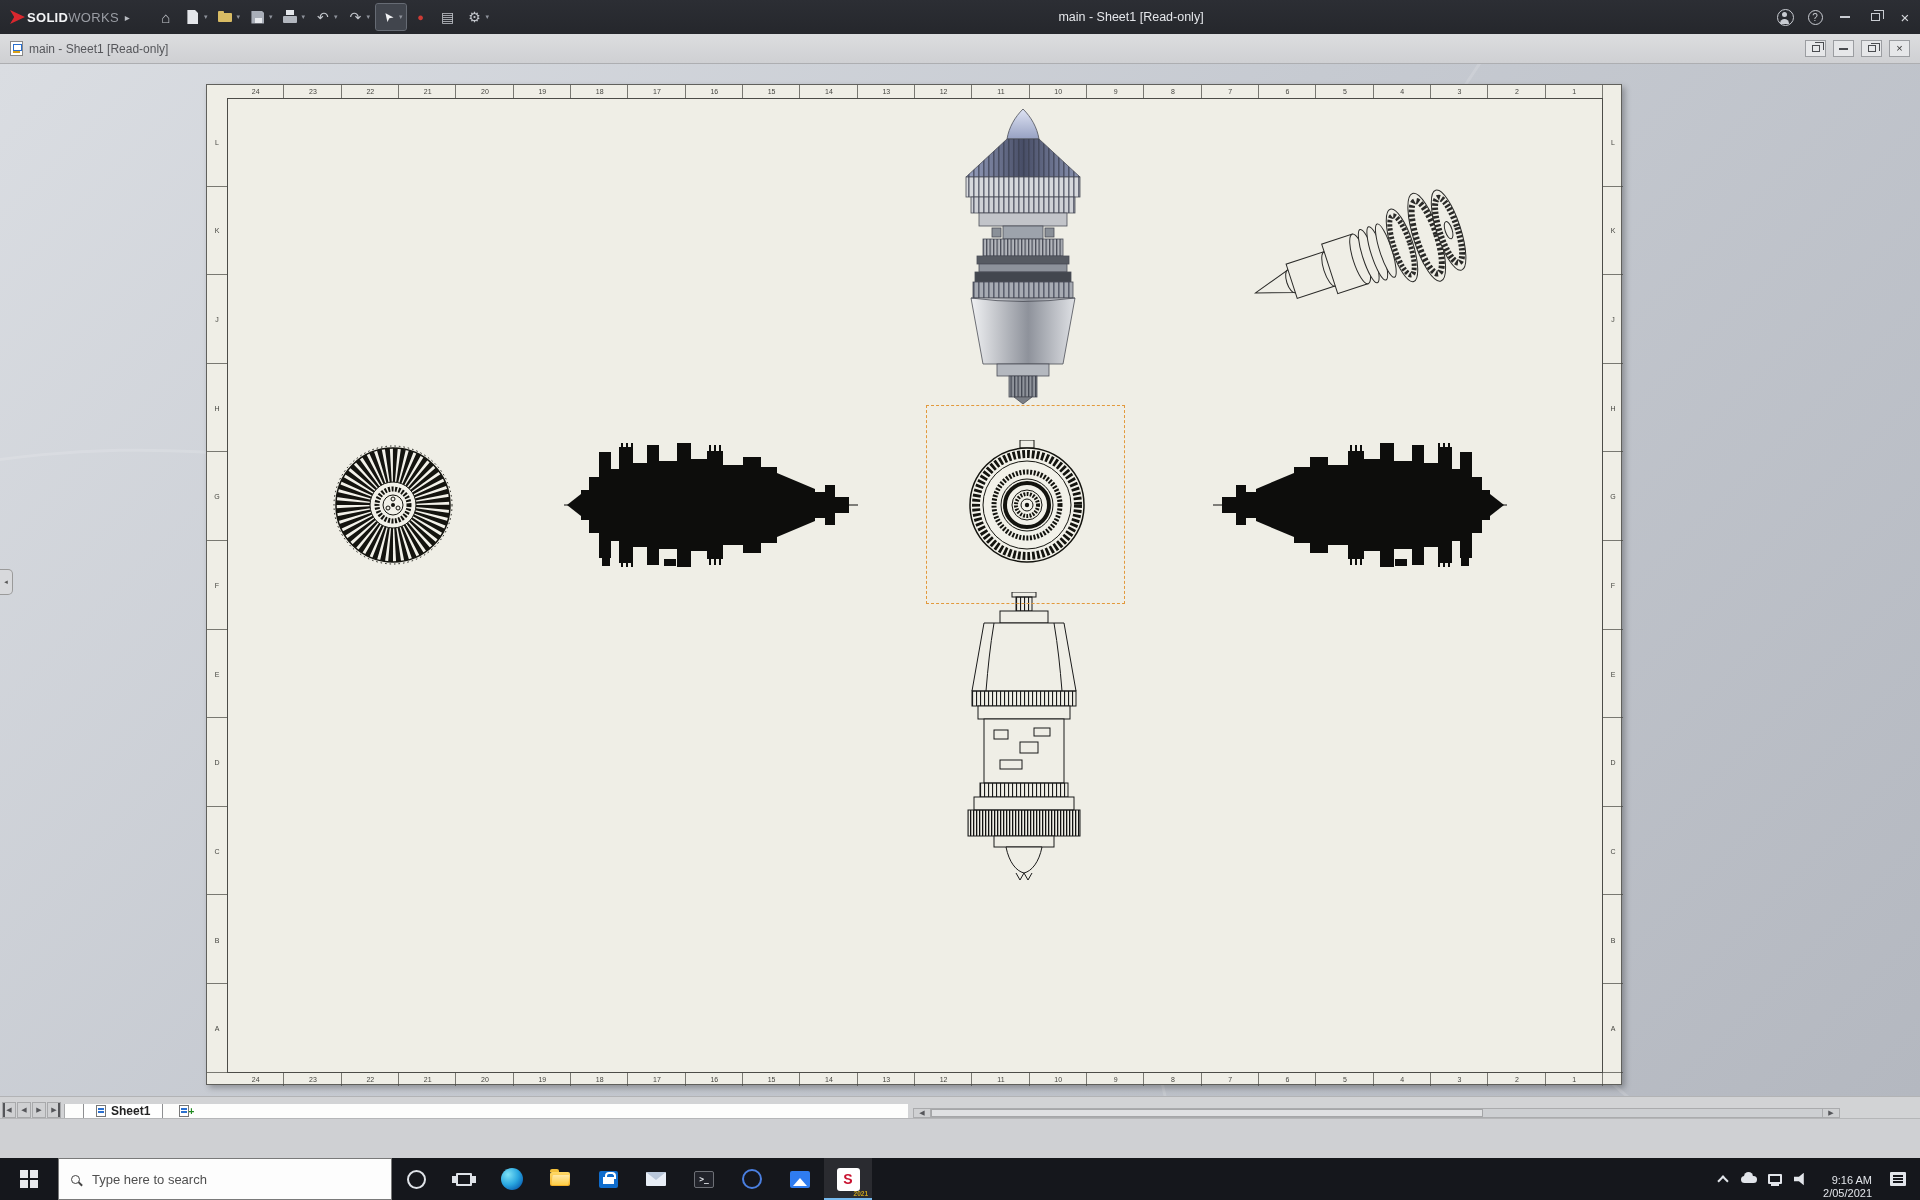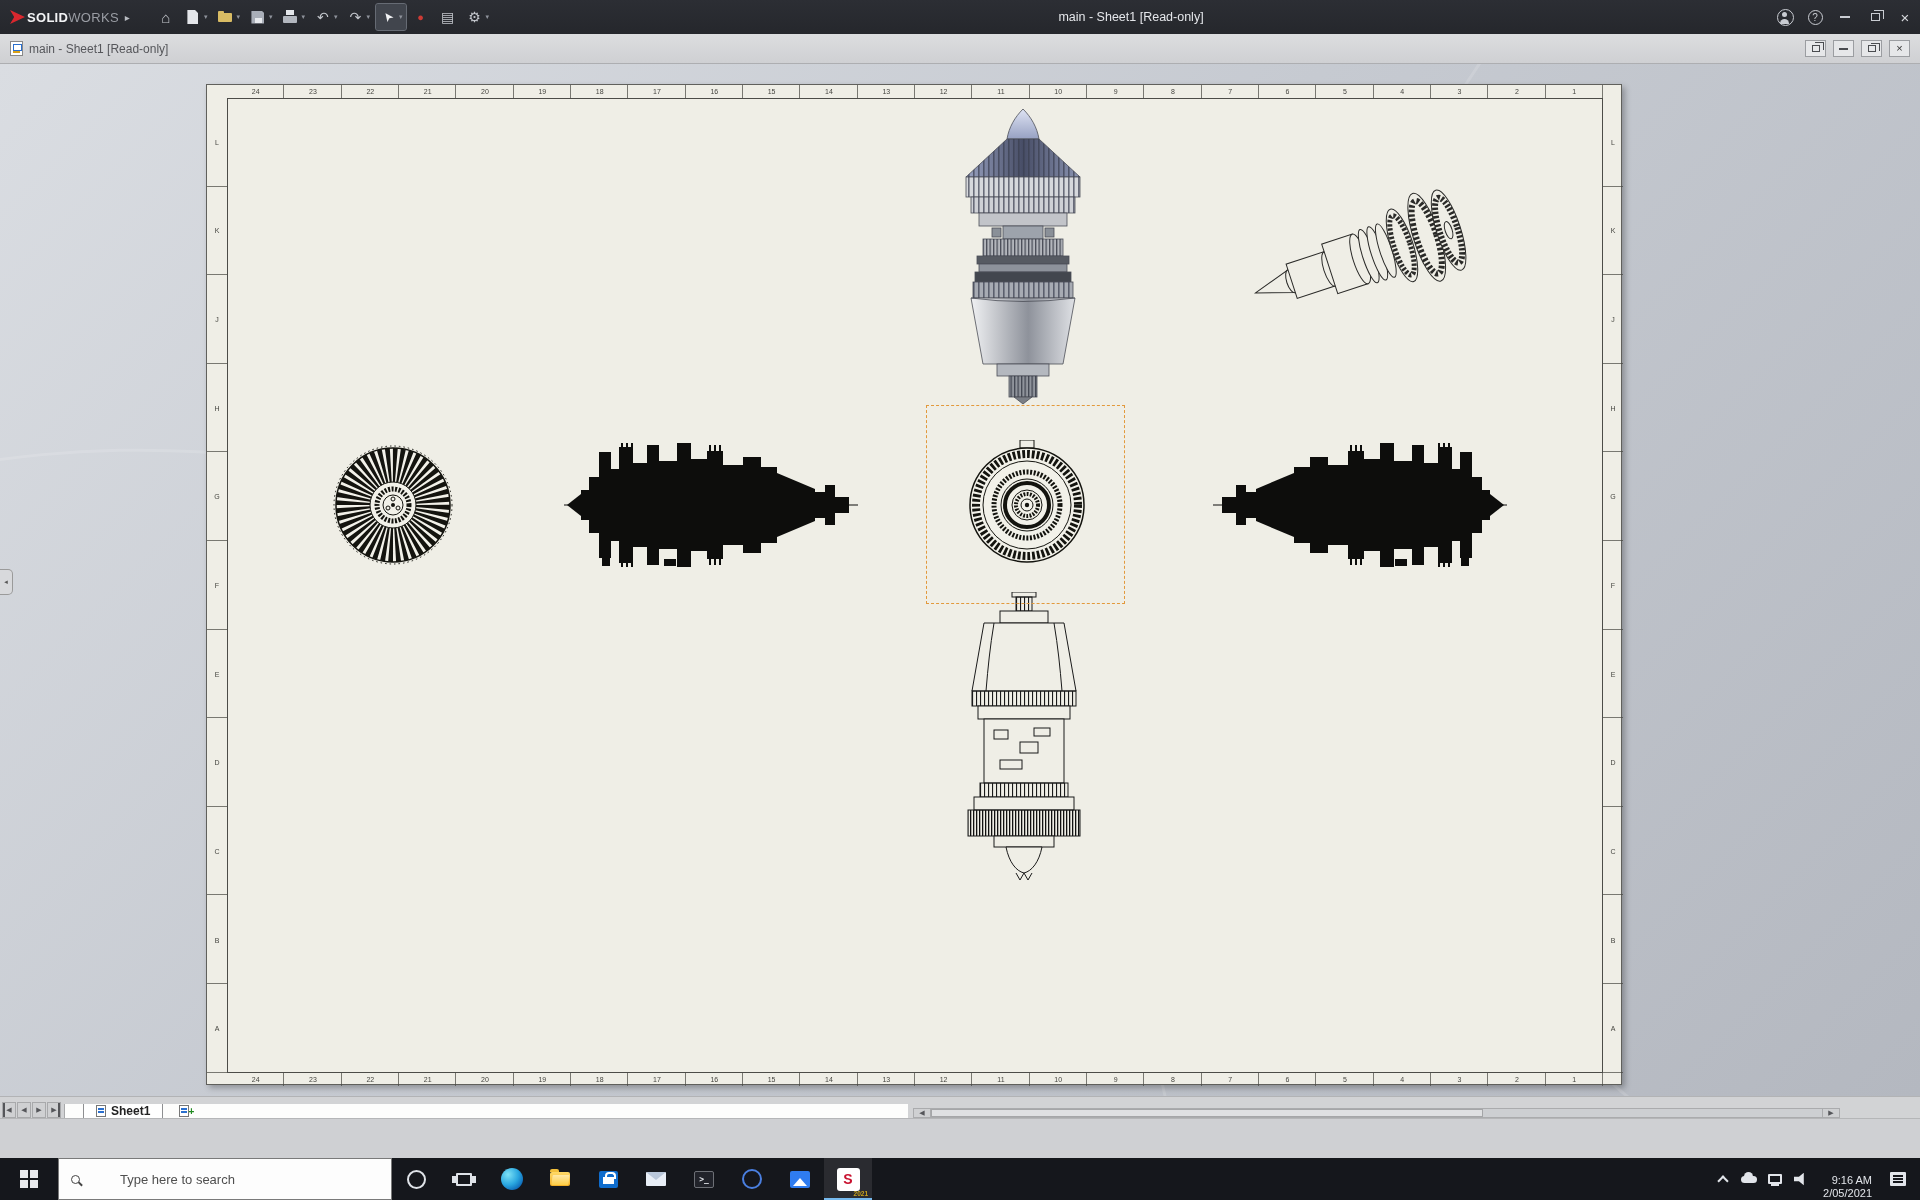--- a/index.html
+++ b/index.html
@@ -133,21 +133,21 @@
 
   
   #taskbar{position:absolute;left:0;top:1158px;width:1920px;height:42px;background:#15171c;display:flex;align-items:stretch;color:#e2e5ea;}
   .start{width:58px;display:flex;align-items:center;justify-content:center;cursor:pointer;}
   .winlogo{display:grid;grid-template-columns:8px 8px;grid-template-rows:8px 8px;gap:1.5px;}
   .winlogo i{background:#e8eaed;}
   .search{width:334px;background:#fdfdfd;border:1px solid #7a7a7a;display:flex;align-items:center;gap:10px;padding:0 12px;margin:0;}
   .mag{position:relative;width:9px;height:9px;border:1.5px solid #444;border-radius:50%;}
   .mag::after{content:'';position:absolute;right:-4px;bottom:-2px;width:5px;height:1.5px;background:#444;transform:rotate(45deg);}
   .searchinput{border:none;outline:none;background:transparent;font-size:13px;color:#333;width:250px;
-               font-family:"Liberation Sans","DejaVu Sans",sans-serif;margin-left:28px;}
+               font-family:"Liberation Sans","DejaVu Sans",sans-serif;}
   .searchinput::placeholder{color:#4f4f4f;}
   .apps{display:flex;align-items:stretch;}
   .tb-app{position:relative;width:48px;display:flex;align-items:center;justify-content:center;cursor:pointer;}
   .tb-app.active{background:rgba(255,255,255,.09);box-shadow:inset 0 -2px 0 #76b9ed;}
   .appic{position:relative;display:block;}
   .appic.cortana{width:19px;height:19px;border:2px solid #dfe3e8;border-radius:50%;}
   .appic.task-view{width:16px;height:13px;border:2px solid #dfe3e8;border-radius:1px;
                    box-shadow:-7px 0 0 -3px #dfe3e8,7px 0 0 -3px #dfe3e8;}
   .appic.edge{width:22px;height:22px;border-radius:50%;background:radial-gradient(circle at 32% 30%,#7de2f6,#2aa7e0 48%,#0b62b4 82%);}
   .appic.file-explorer{width:20px;height:14px;background:linear-gradient(180deg,#ffd967,#f3ae24);border-radius:2px;}

